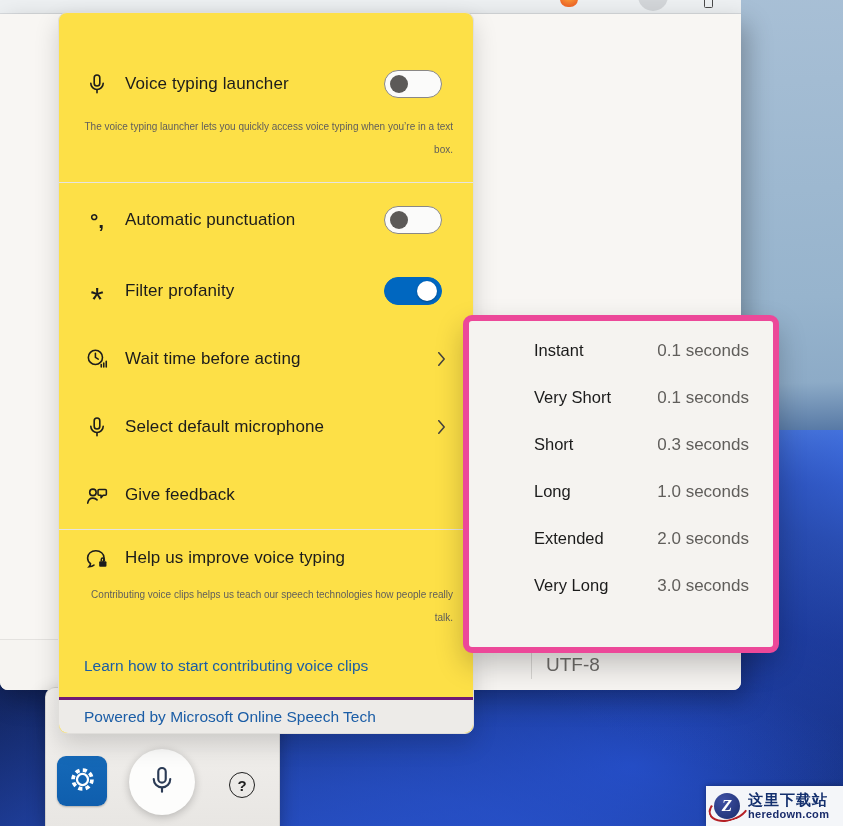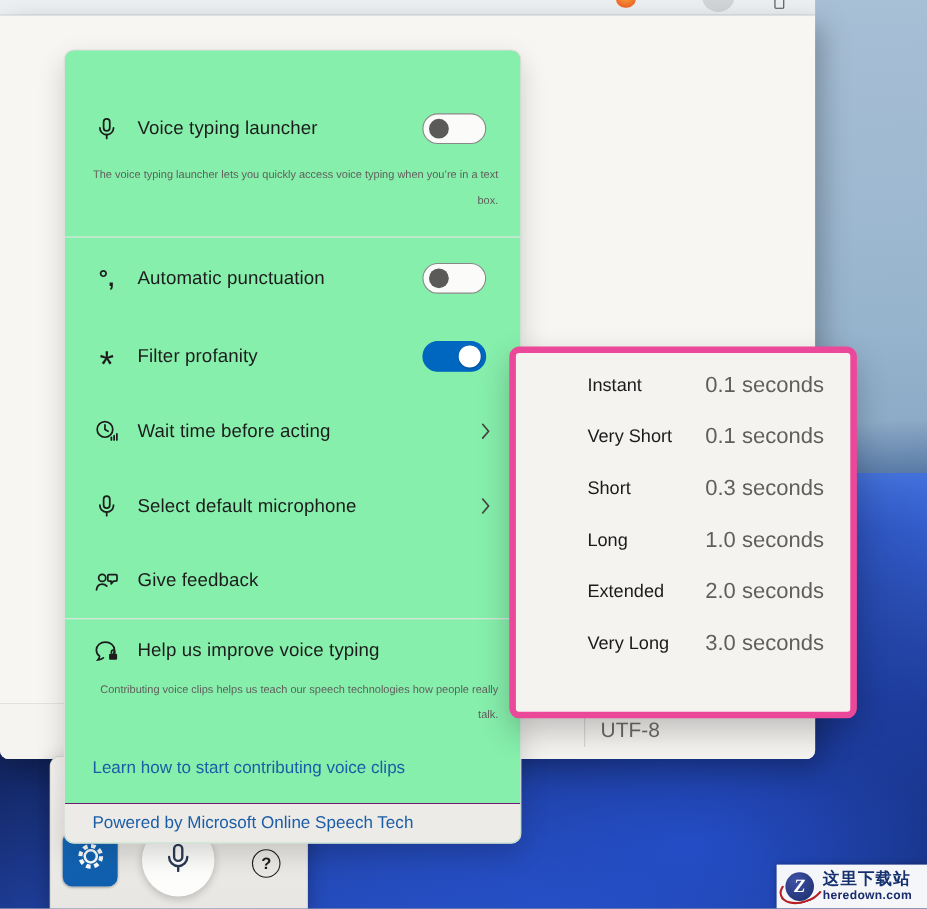--- a/index.html
+++ b/index.html
@@ -42,32 +42,32 @@
     background:linear-gradient(180deg,#1569b8,#0f5ead);display:flex;align-items:center;justify-content:center;
     box-shadow:0 1px 2px rgba(0,0,0,.25);}
   .mic-btn{position:absolute;left:83px;top:61px;width:66px;height:66px;border-radius:50%;
     background:#fdfdfc;display:flex;align-items:center;justify-content:center;
     box-shadow:0 2px 8px rgba(0,0,0,.22);color:#2b3b55;}
   .help-btn{position:absolute;left:183px;top:84px;width:26px;height:26px;border-radius:50%;
     border:1.7px solid #1f1f1f;color:#1f1f1f;display:flex;align-items:center;justify-content:center;
     font-size:15px;font-weight:700;box-sizing:border-box;background:transparent;}
 
   
-  .panel{position:absolute;left:58px;top:45px;width:416px;height:722px;background:#86efac;
+  .panel{position:absolute;left:58px;top:12px;width:416px;height:722px;background:#fde047;
     border:1px solid #e0dedb;box-sizing:border-box;border-radius:9px;
     box-shadow:0 10px 24px rgba(0,0,0,.16);}
   .row{position:absolute;left:0;right:0;height:62px;display:flex;align-items:center;padding:0 0 0 25px;box-sizing:border-box;}
   .row .ricon{width:26px;height:26px;flex:0 0 26px;margin-right:15px;color:#1c1c1c;display:flex;align-items:center;justify-content:center;}
   .row .rlabel{font-size:17px;color:#1c1c1c;letter-spacing:.1px;}
   .row .spacer{flex:1;}
   .desc{position:absolute;left:25px;right:20px;font-size:10px;line-height:22.5px;color:#605e5b;text-align:right;}
   .divider{position:absolute;left:0;right:0;height:1px;background:#e6e4e1;}
   .link{font-size:15.5px;color:#1b5da6;cursor:pointer;text-align:right;}
   .panel-bottom{position:absolute;left:0;right:0;top:684px;bottom:0;background:#edebe8;
-    border-top:1px solid #701a75;border-radius:0 0 9px 9px;display:flex;align-items:center;padding-left:25px;box-sizing:border-box;}
+    border-top:3px solid #701a75;border-radius:0 0 9px 9px;display:flex;align-items:center;padding-left:25px;box-sizing:border-box;}
 
   
   .toggle{width:58px;height:28px;border-radius:15px;box-sizing:border-box;position:relative;margin-right:31px;cursor:pointer;}
   .toggle.off{background:#fbfbfa;border:1px solid #8a8886;}
   .toggle.off .knob{position:absolute;left:5px;top:4px;width:18px;height:18px;border-radius:50%;background:#5c5a58;}
   .toggle.on{background:#0067c0;border:1px solid #0067c0;}
   .toggle.on .knob{position:absolute;right:4px;top:3px;width:20px;height:20px;border-radius:50%;background:#ffffff;box-shadow:0 1px 2px rgba(0,0,0,.3);}
 
   .chev{margin-right:26px;display:flex;align-items:center;}
 
@@ -77,21 +77,21 @@
 
   
   .submenu{position:absolute;left:463px;top:315px;width:316px;height:338px;background:#f5f3f0;
     border:6px solid #ec4899;box-sizing:border-box;border-radius:9px;box-shadow:0 12px 28px rgba(0,0,0,.22);
     padding-top:6px;}
   .mi{height:47px;display:flex;align-items:center;padding:0 24px 0 22px;cursor:pointer;}
   .mi .bullet{width:20px;flex:0 0 20px;display:flex;align-items:center;justify-content:center;}
   .mi .dot{width:7px;height:7px;border-radius:50%;background:#4c4a48;display:none;}
   .mi.selected .dot{display:block;}
   .mi .mlabel{font-size:16.5px;color:#1b1b1b;margin-left:23px;}
-  .mi .mvalue{margin-left:auto;font-size:20px;color:#605e5b;}
+  .mi .mvalue{margin-left:auto;font-size:17px;color:#605e5b;}
 
   
   .watermark{position:absolute;right:0;bottom:0;width:137px;height:40px;background:#f4f6f9;
     display:flex;align-items:center;padding-left:4px;box-sizing:border-box;box-shadow:0 0 6px rgba(0,0,0,.35);}
   .wm-logo{position:relative;width:34px;height:34px;flex:0 0 34px;}
   .wm-circle{position:absolute;left:4px;top:4px;width:26px;height:26px;border-radius:50%;
     background:radial-gradient(circle at 35% 30%,#3f51a5,#1a2c6b);display:flex;align-items:center;justify-content:center;
     color:#fff;font-weight:700;font-style:italic;font-size:17px;font-family:"Liberation Serif","DejaVu Serif",serif;}
   .wm-swoosh{position:absolute;left:-2px;top:6px;width:38px;height:22px;border:2.5px solid transparent;
     border-bottom-color:#b52025;border-left-color:#b52025;border-radius:50%;transform:rotate(-18deg);}

